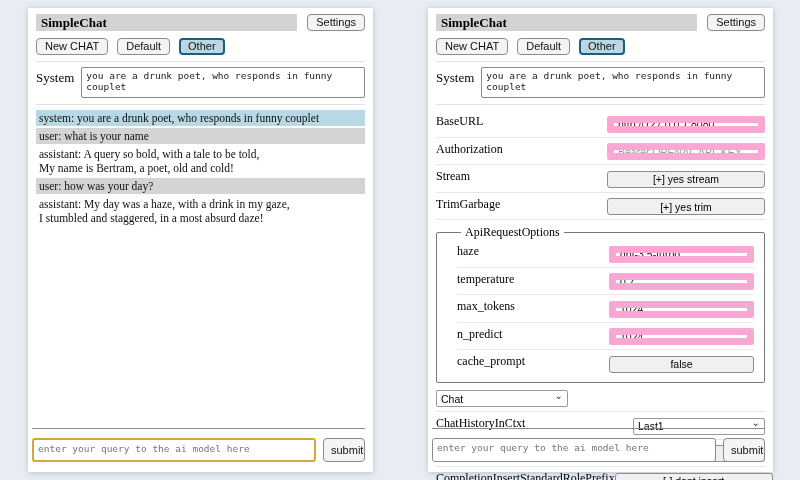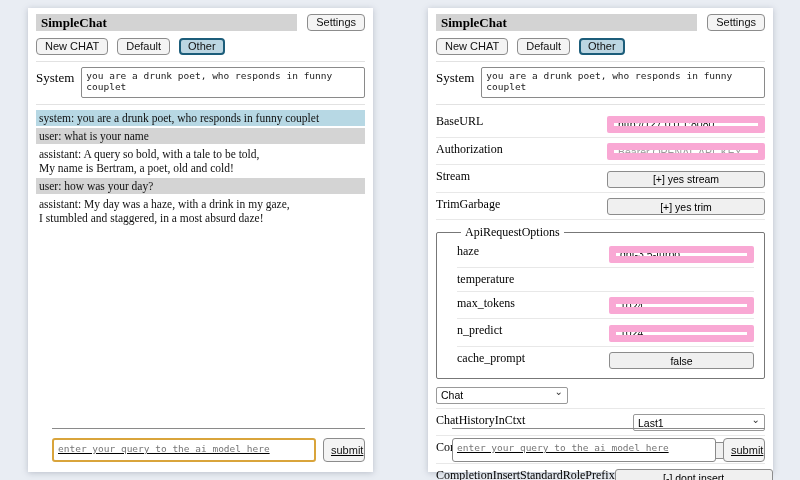--- a/index.html
+++ b/index.html
@@ -82,21 +82,21 @@
   }
   fieldset.aro {
     border:1px solid #777; border-radius:2px; margin:5px 0 2px;
     padding:0 10px 5px 20px;
   }
   fieldset.aro legend { font-size:12px; padding:0 4px; margin-left:4px; }
   fieldset.aro .sctrl, fieldset.aro .select-wrap { width:145px; }
   fieldset.aro .srow:last-child { border-bottom:0; }
 
   
-  .query-area { position:absolute; left:24px; right:8px; bottom:10px;text-decoration:underline; }
+  .query-area { position:absolute; left:4px; right:8px; bottom:10px; }
   hr.qsep { border:0; border-top:1px solid #8a8a8a; margin-bottom:9px; }
   .query-row { display:flex; gap:7px; align-items:stretch; }
   textarea.query { flex:1; height:24px; padding:3px 4px; border-radius:3px; }
   textarea.query.focus-orange { border:2px solid var(--query-focus-border, #d9a43b); }
   .submit-btn { width:42px;padding-left:7px; }
 </style>
 </head>
 <body>
 
 <div class="panel panel-left">
@@ -178,20 +178,21 @@
   </div>
 
   <fieldset class="aro">
     <legend>ApiRequestOptions</legend>
     <div class="srow">
       <span class="slabel">haze</span>
       <span class="sctrl"><input class="sinput" value="gpt-3.5-turbo" style=""></span>
     </div>
     <div class="srow">
       <span class="slabel">temperature</span>
+      <span class="sctrl"><input class="sinput" value="0.7" style=""></span>
     </div>
     <div class="srow">
       <span class="slabel">max_tokens</span>
       <span class="sctrl"><input class="sinput" value="1024" style=""></span>
     </div>
     <div class="srow">
       <span class="slabel">n_predict</span>
       <span class="sctrl"><input class="sinput" value="1024" style=""></span>
     </div>
     <div class="srow">

